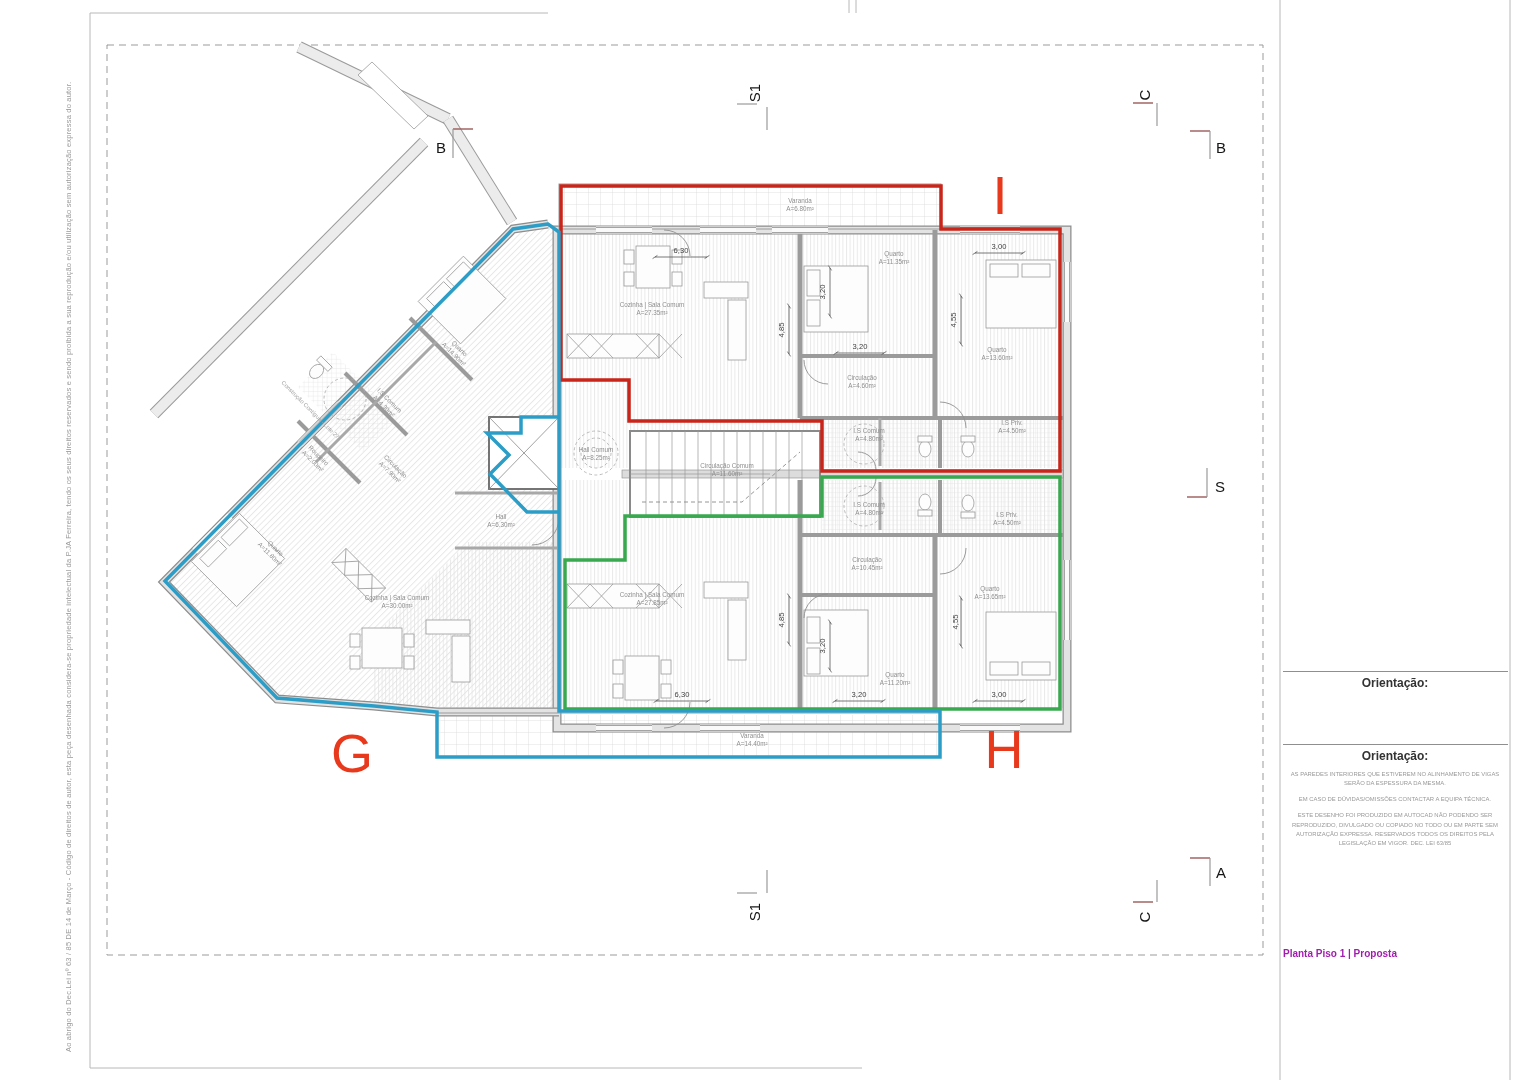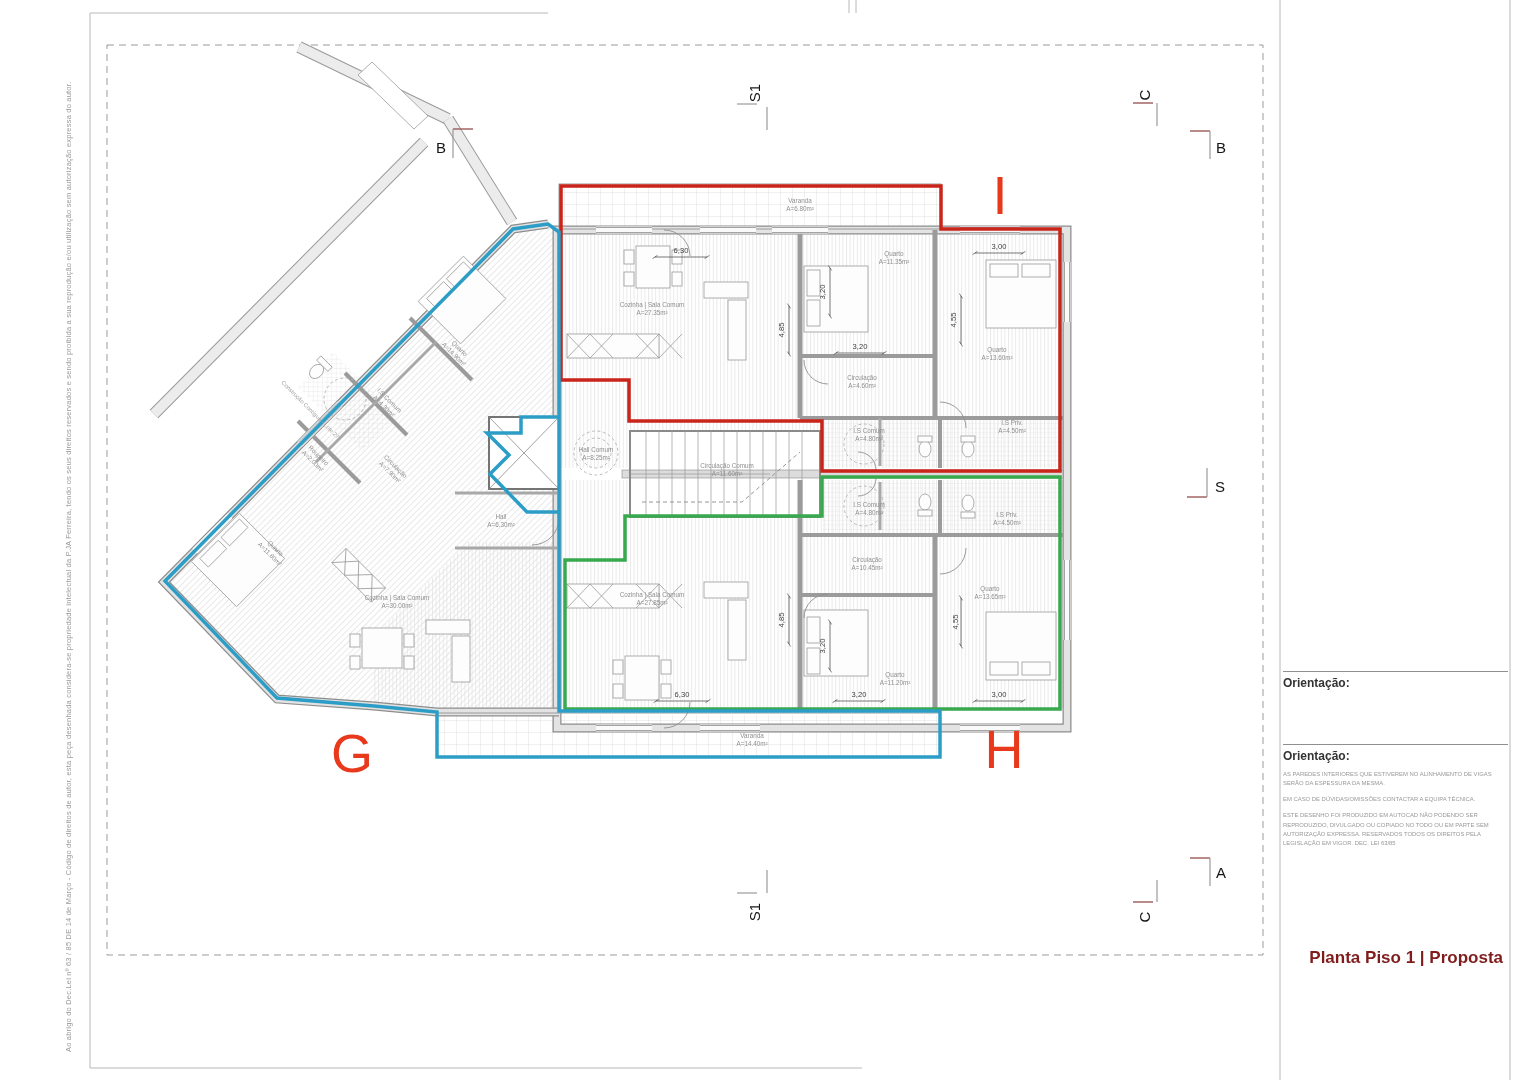--- a/index.html
+++ b/index.html
@@ -1,27 +1,27 @@
 <!DOCTYPE html>
 <html><head>
 <meta charset="utf-8">
 <style>
   html,body{margin:0;padding:0;background:#fff;}
   .page{position:relative;width:1527px;height:1080px;background:#fff;overflow:hidden;
         font-family:"Liberation Sans", sans-serif;}
   .copyright{position:absolute;left:64px;top:1052px;width:1000px;
              transform:rotate(-90deg);transform-origin:0 0;
              font-size:7.5px;color:#9a9a9a;letter-spacing:.2px;white-space:nowrap;}
-  .tb{position:absolute;left:1283px;width:224px;color:#3c3c3c;}
+  .tb{position:absolute;left:1283px;width:224px;color:#3c3c3c;text-align:center;}
   .tb-rule{position:absolute;left:1283px;width:225px;border-top:1px solid #8f8f8f;height:0;}
   .tb-h{font-weight:bold;font-size:12px;color:#333;}
   .tb-notes p{margin:0 0 7px 0;font-size:5.9px;line-height:1.55;color:#999;
               text-transform:uppercase;}
-  .sheet-title{position:absolute;left:1283px;top:948px;width:220px;text-align:right;
-               font-weight:bold;font-size:17px;color:#7f1d1d;}
+  .sheet-title{position:absolute;left:1283px;top:948px;width:220px;
+               font-weight:bold;font-size:10px;color:#a21caf;}
   svg text{font-family:"Liberation Sans", sans-serif;}
   .rl{font-size:6.3px;fill:#8f8f8f;text-anchor:middle;}
   .dim{font-size:7.6px;fill:#3f3f3f;text-anchor:middle;}
   .sec{font-size:15px;fill:#151515;text-anchor:middle;}
   .unitL{font-size:54px;fill:#e8391d;text-anchor:middle;}
   .ctx{font-size:5.8px;fill:#a5a5a5;text-anchor:middle;}
 </style>
 </head>
 <body>
 

